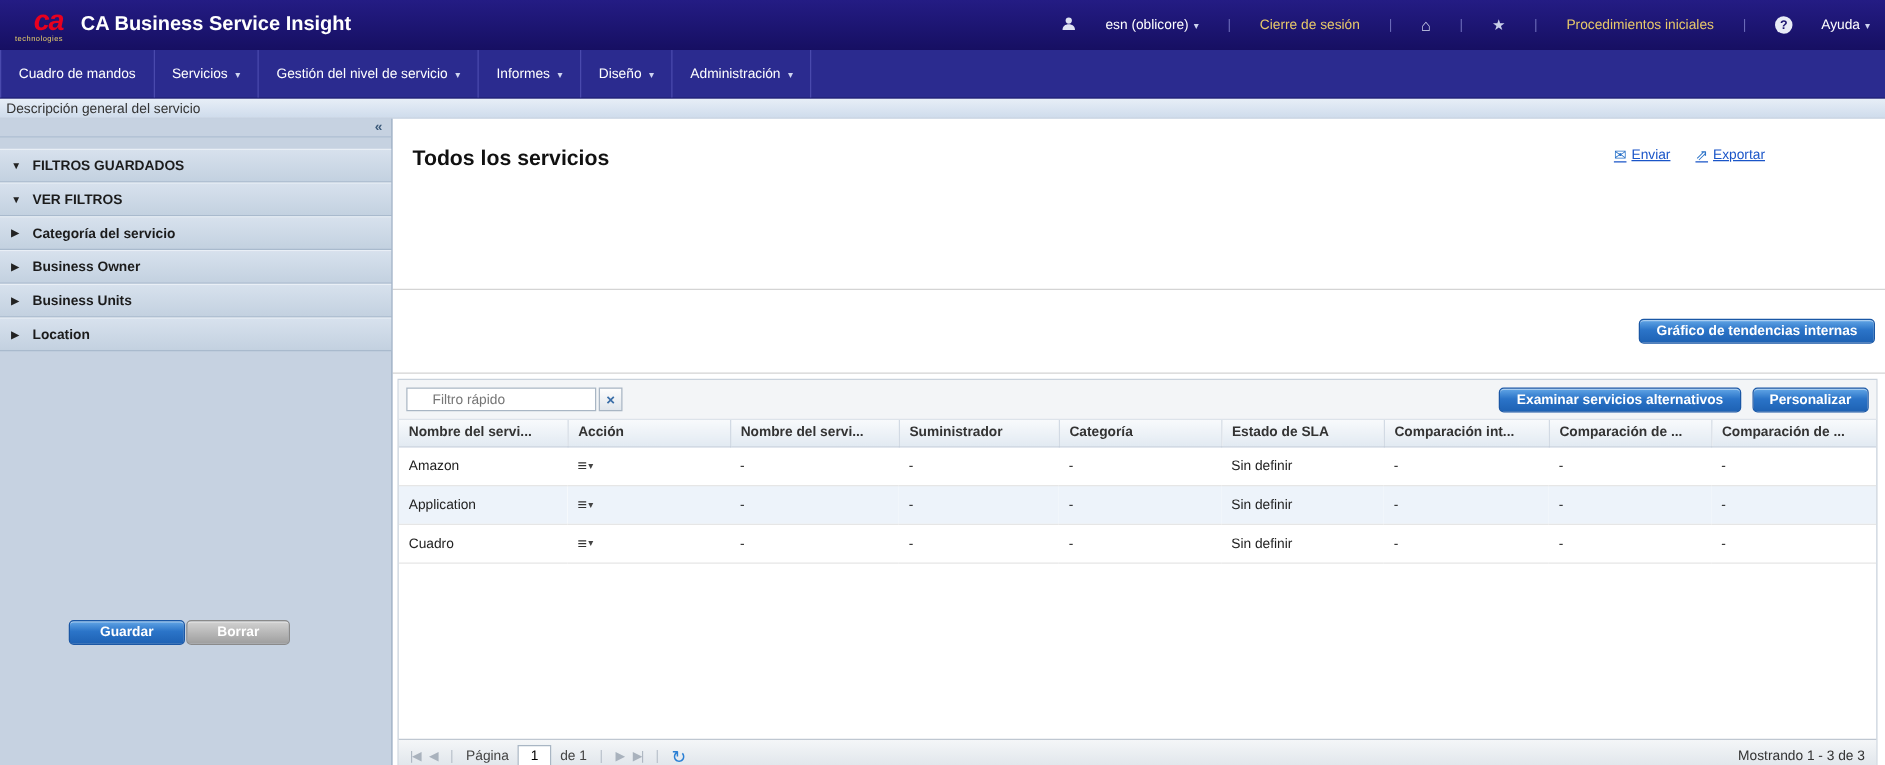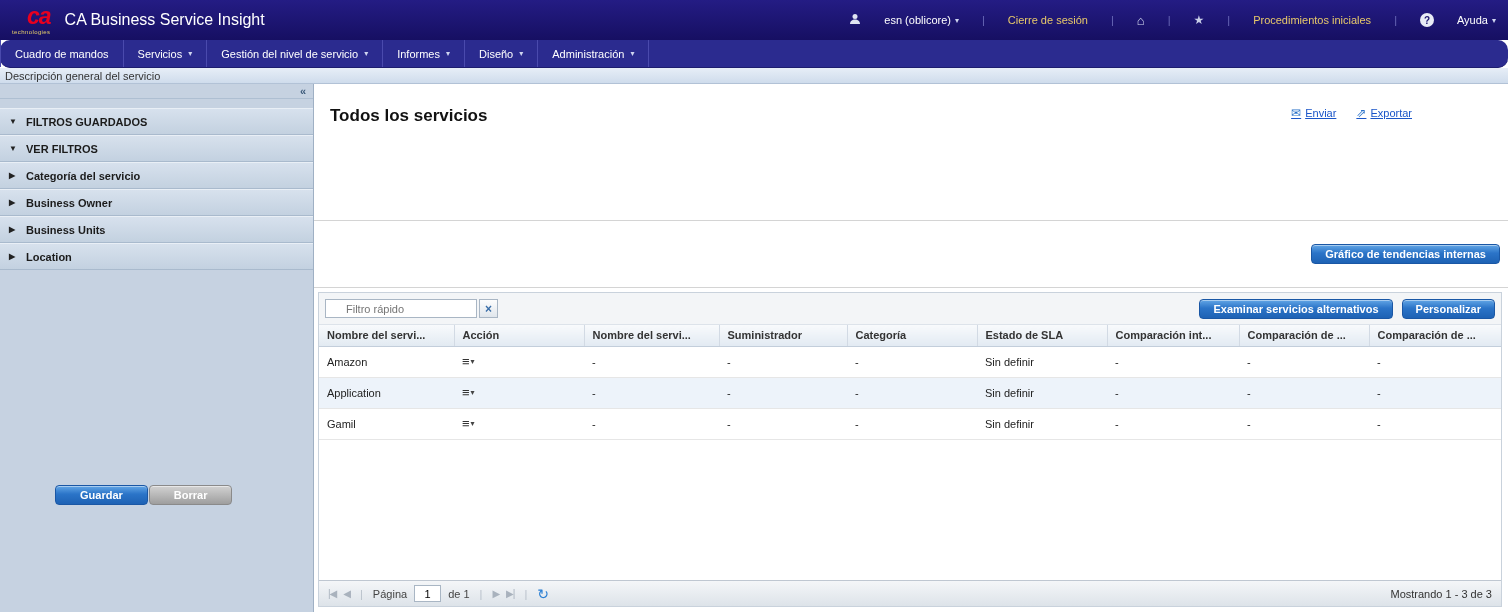--- a/index.html
+++ b/index.html
@@ -4,32 +4,32 @@
 <style>
   * { box-sizing: border-box; margin: 0; padding: 0; }
   html,body { width:1508px; height:612px; overflow:hidden; }
   body { font-family:"Liberation Sans", sans-serif; font-size:11px; background:#fff; color:#222; }
 
   
   .topbar { height:40px; background:linear-gradient(#241c84,#160f62); display:flex; align-items:center; padding:0 12px; color:#fff; }
   .logo { display:flex; flex-direction:column; line-height:1; margin-right:14px; }
   .logo-ca { color:#e8001f; font-size:23px; font-weight:bold; font-style:italic; letter-spacing:-1px;margin-left:15px; }
   .logo-sub { color:#e8d06a; font-size:6px; letter-spacing:.4px; margin-top:1px; }
-  .app-title { font-size:16px; font-weight:normal; }
+  .app-title { font-size:16px; font-weight:bold; }
   .topbar-right { margin-left:auto; display:flex; align-items:center; gap:23px; }
   .topbar-right .sep { color:#6a6ab8; }
   .yellow-link { color:#e8c96a; cursor:pointer; text-decoration:none; }
   .white-item { color:#fff; cursor:pointer; display:flex; align-items:center; gap:4px; }
   .chev { font-size:8px; color:#cfd4f0; }
   .glyph-icon { color:#d7dcf2; font-size:13px; line-height:1; cursor:pointer; }
   .star { color:#c9cfe8; font-size:12px; }
   .help-badge { width:14px; height:14px; border-radius:50%; background:#e8ebf6; color:#1b146e; font-weight:bold; font-size:10px; display:flex; align-items:center; justify-content:center; }
 
   
-  .menubar { height:28px; background:#2b2b8f; display:flex; color:#fff; border-bottom:1px solid #1d1d6e;border-radius:10px; }
+  .menubar { height:39px; background:#2b2b8f; display:flex; color:#fff; border-bottom:1px solid #1d1d6e; }
   .menu-item { padding:0 14px; display:flex; align-items:center; gap:6px; border-right:1px solid #4a4aad; cursor:pointer; white-space:nowrap; }
   .menu-item:first-child { border-left:1px solid #4a4aad; }
 
   
   .breadcrumb { height:16px; background:linear-gradient(#e7eef7,#cfdcec); border-bottom:1px solid #b2c2d6; color:#333; display:flex; align-items:center; padding:0 5px; }
 
   
   .content { display:flex; height:533px; }
 
   
@@ -267,21 +267,21 @@
               </td>
               <td>-</td>
               <td>-</td>
               <td>-</td>
               <td>Sin definir</td>
               <td>-</td>
               <td>-</td>
               <td>-</td>
             </tr>
             <tr>
-              <td>Gamil</td>
+              <td>Cuadro</td>
               <td>
                 <span class="action-icon">
                   <span class="action-lines">≡</span>
                   <span class="action-arrow">▾</span>
                 </span>
               </td>
               <td>-</td>
               <td>-</td>
               <td>-</td>
               <td>Sin definir</td>

